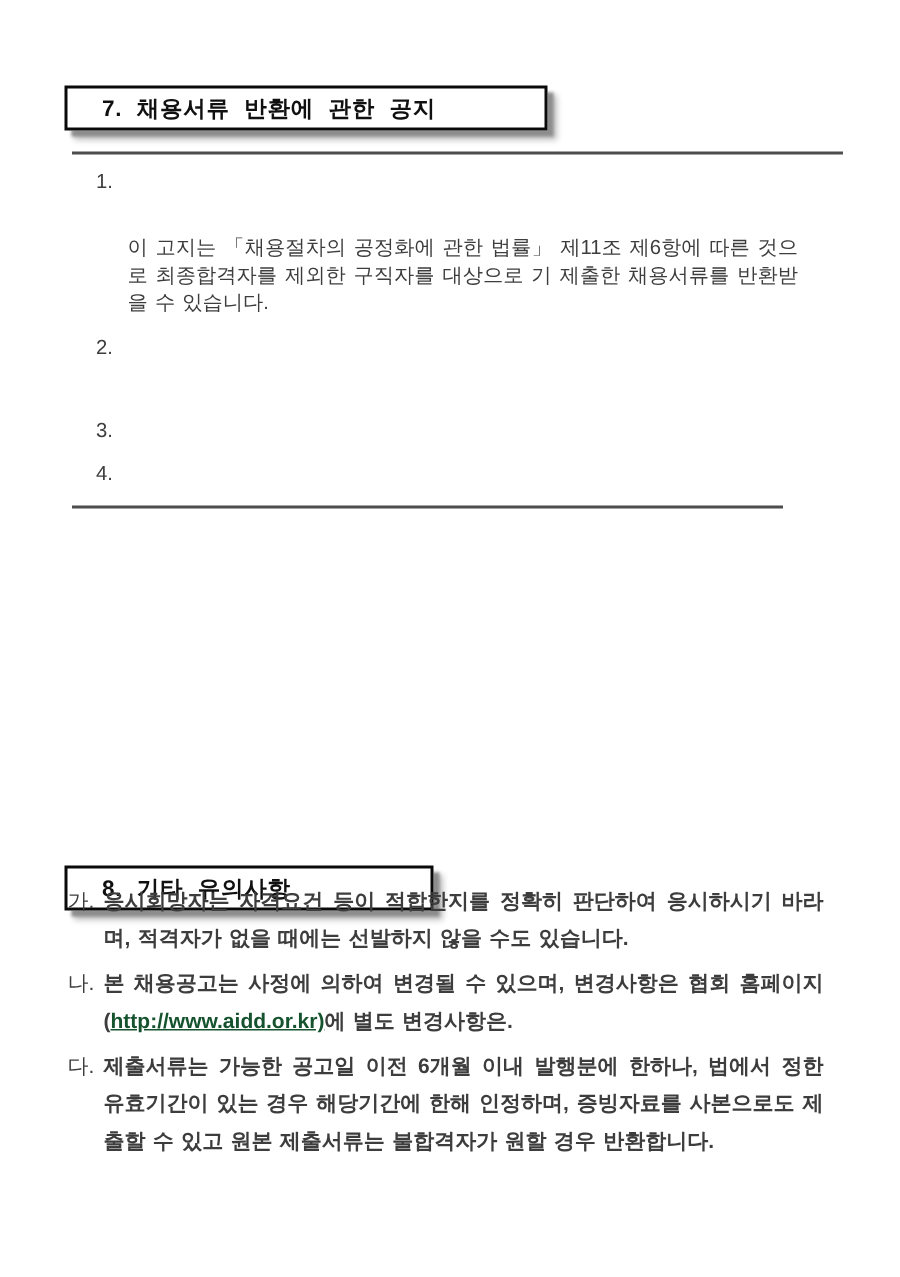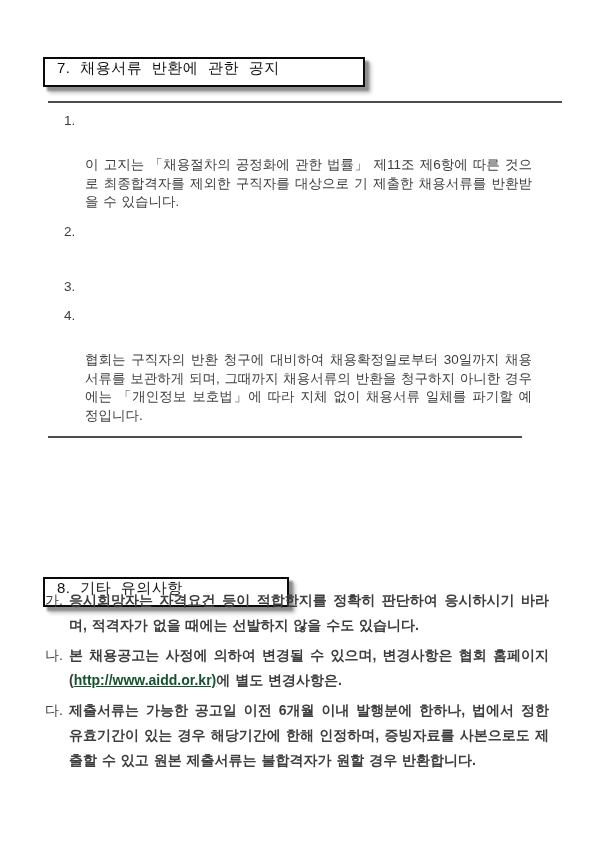--- a/index.html
+++ b/index.html
@@ -15,24 +15,24 @@
     overflow: hidden;
   }
 
   
   .hdr-box {
     position: absolute;
     background: #ffffff;
     border: 2px solid #0a0a0a;
     box-shadow: 4px 4px 2px #8d8d8d, 6px 6px 4px #c2c2c2;
     display: flex;
-    align-items: flex-start;
-    padding-left: 12px;
+    align-items: center;
+    padding-left: 23px;
     font-size: 15px;
-    font-weight: normal;
+    font-weight: bold;
     color: #101010;
     letter-spacing: 0.5px;
     word-spacing: 5px;
     white-space: nowrap;
   }
   .hdr7 { left: 43px; top: 57px;  width: 322px; height: 30px; }
   .hdr8 { left: 43px; top: 577px; width: 246px; height: 30px; }
 
   .rule-top {
     position: absolute;
@@ -107,21 +107,20 @@
       <div class="txt">
       </div>
     </div>
 
     <div class="li">
       <div class="num">3.</div>
     </div>
 
     <div class="li">
       <div class="num">4.</div>
-      <div class="txt">협회는 구직자의 반환 청구에 대비하여 채용확정일로부터 30일까지 채용서류를 보관하게 되며, 그때까지 채용서류의 반환을 청구하지 아니한 경우에는 「개인정보 보호법」에 따라 지체 없이 채용서류 일체를 파기할 예정입니다.</div>
     </div>
 
     <div class="rule-bottom"></div>
   </div>
 
   <div class="hdr-box hdr8">
     <span>8. 기타 유의사항</span>
   </div>
 
   <div class="content8">

